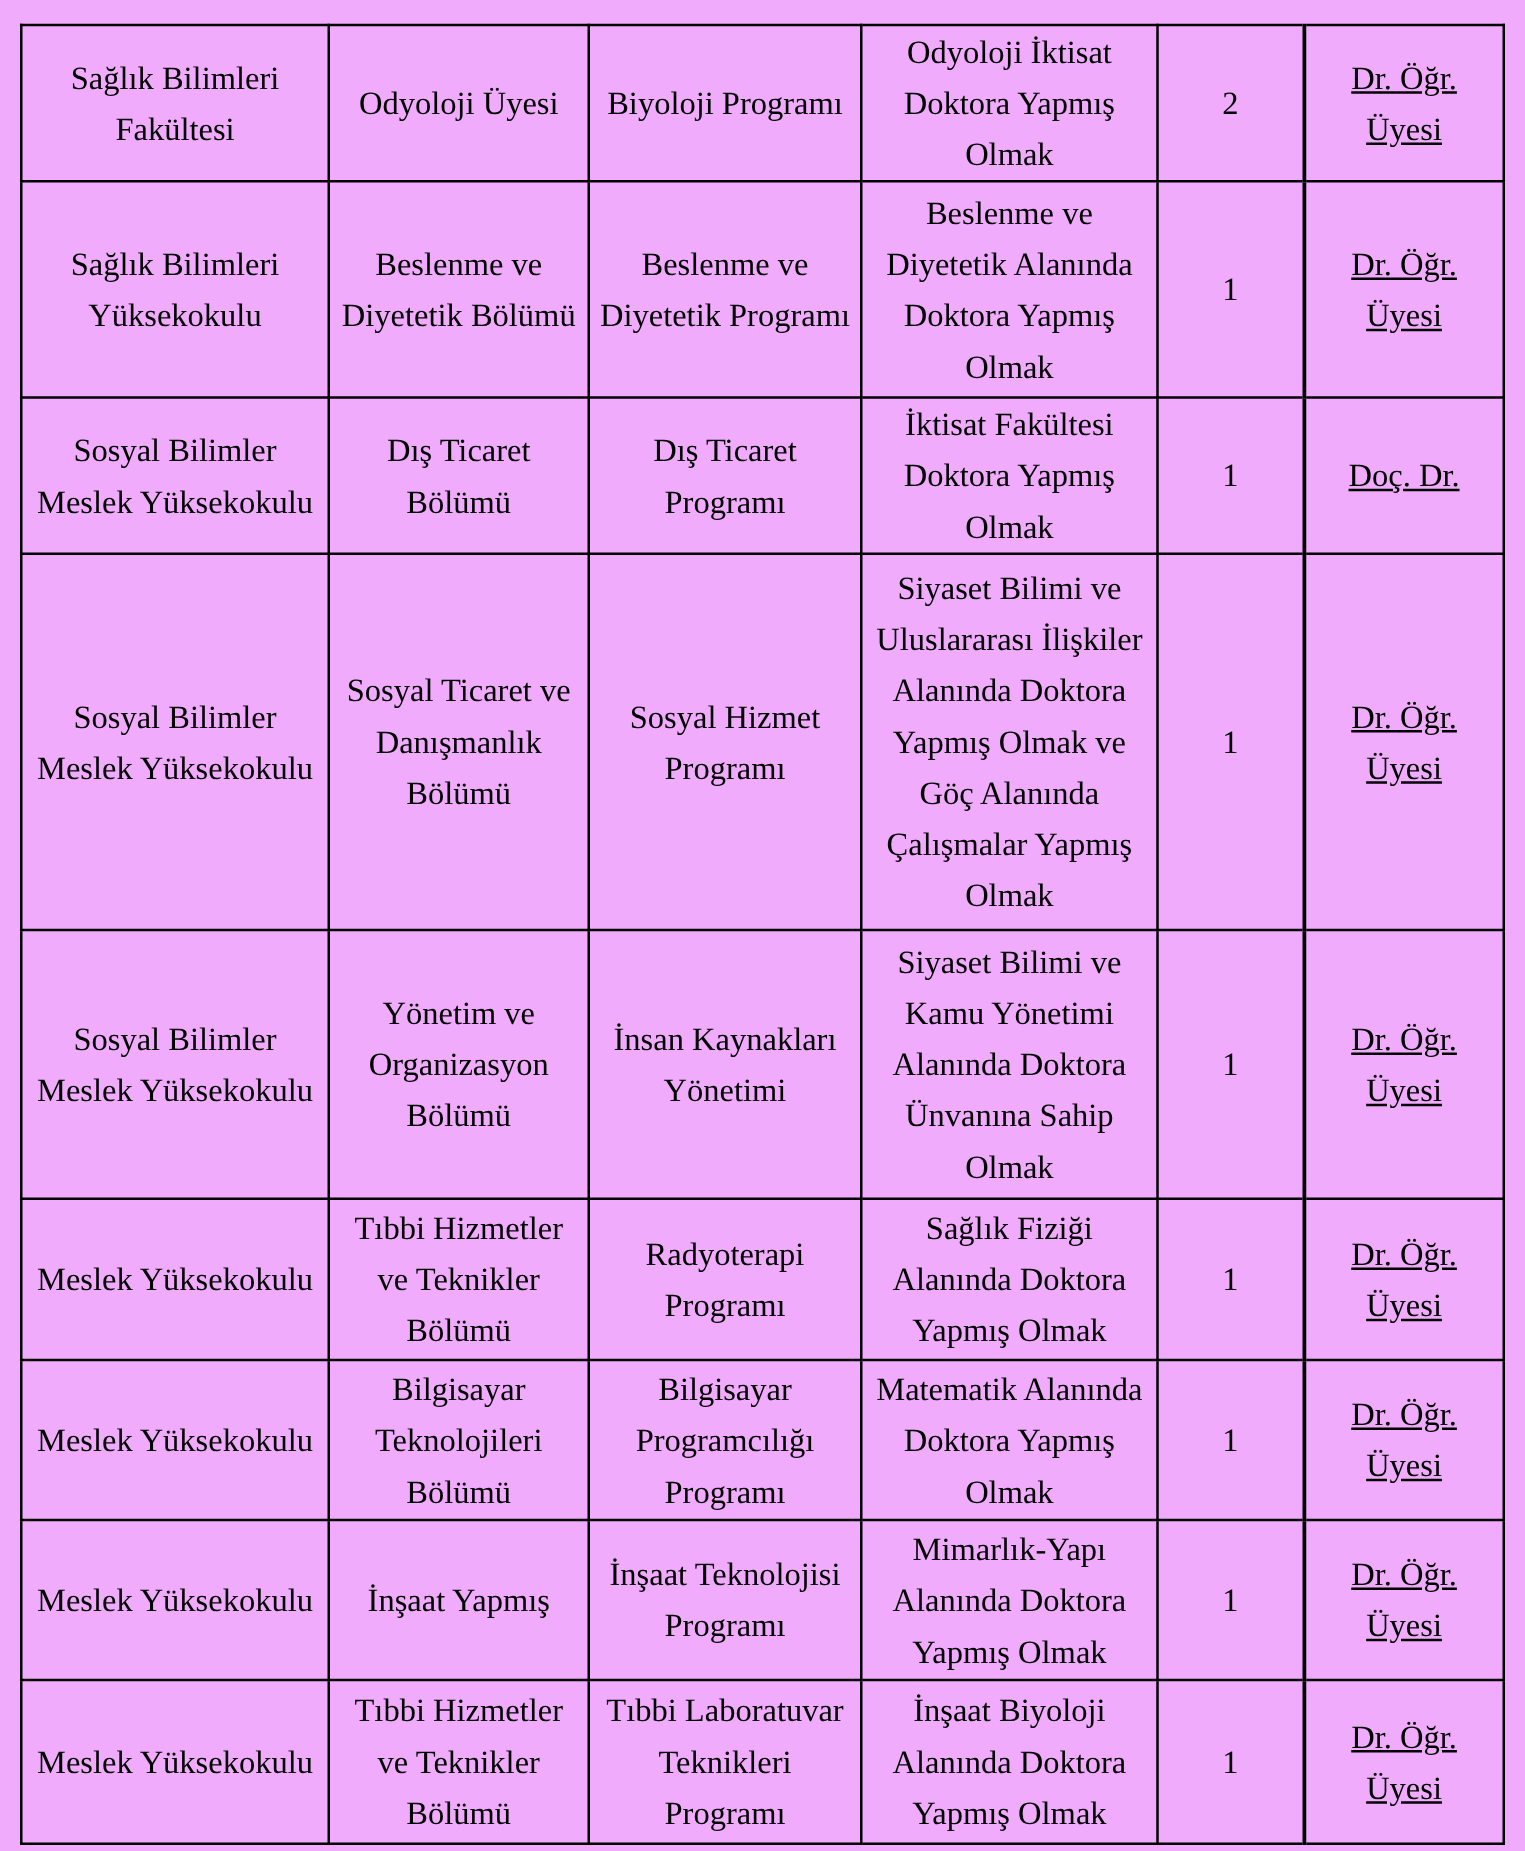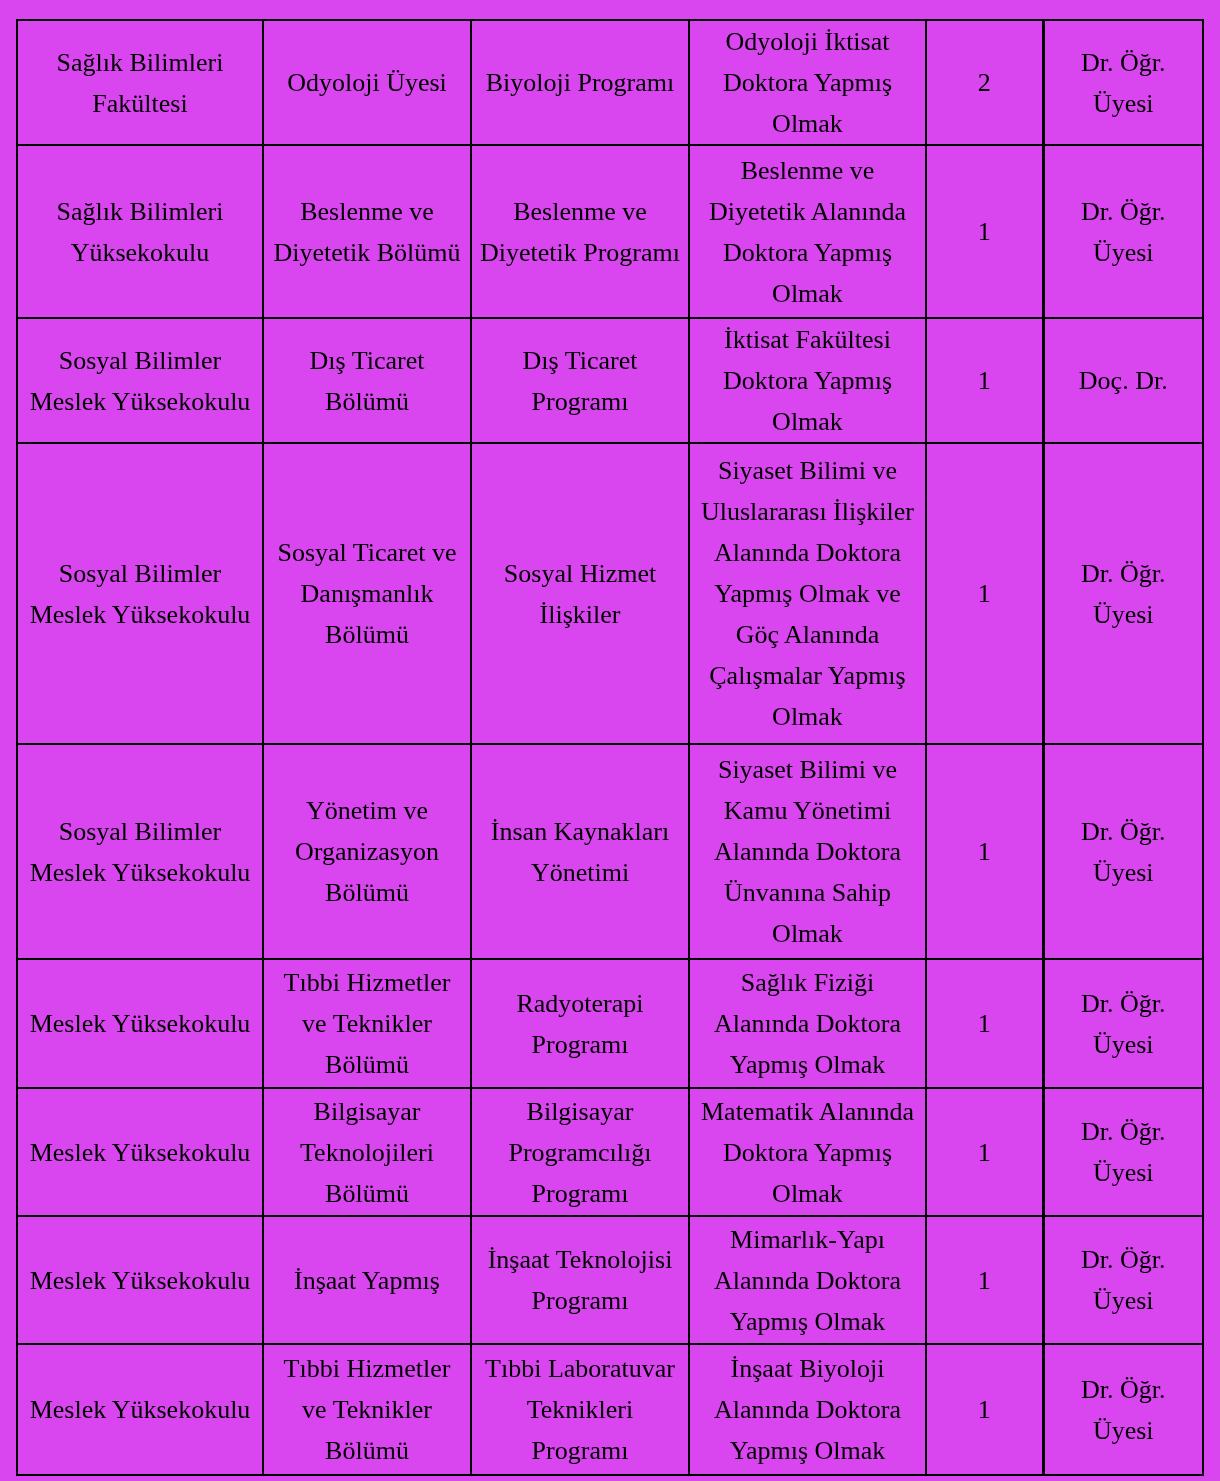--- a/index.html
+++ b/index.html
@@ -1,20 +1,20 @@
 <!DOCTYPE html>
 <html><head>
 <meta charset="utf-8">
 <style>
   html, body { margin: 0; padding: 0; }
   .page {
     position: relative;
     width: 1220px;
     height: 1481px;
-    background: #d946ef;
+    background: #f0abfc;
     font-family: "Liberation Serif", "DejaVu Serif", serif;
     color: #000000;
     overflow: hidden;
   }
   table.grid {
     position: absolute;
     left: 16px;
     top: 19px;
     width: 1186px;
     border-collapse: collapse;
@@ -23,21 +23,21 @@
   .grid td {
     border: 2px solid #000000;
     text-align: center;
     vertical-align: middle;
     font-size: 26px;
     line-height: 41px;
     white-space: pre-line;
     padding: 0 2px;
     overflow: hidden;
   }
-  .grid td.col-title { border-left-width: 3px; }
+  .grid td.col-title { border-left-width: 3px; text-decoration: underline; }
 </style>
 </head>
 <body>
 
 <div class="page">
   <table class="grid">
     <colgroup>
       <col style="width:246px">
         <col style="width:208px">
         <col style="width:218px">
@@ -86,21 +86,21 @@
         <td>1</td>
         <td class="col-title">Doç. Dr.</td>
       </tr>
       <tr style="height:301px">
         <td>Sosyal Bilimler
 Meslek Yüksekokulu</td>
         <td>Sosyal Ticaret ve
 Danışmanlık
 Bölümü</td>
         <td>Sosyal Hizmet
-İlişkiler</td>
+Programı</td>
         <td>Siyaset Bilimi ve
 Uluslararası İlişkiler
 Alanında Doktora
 Yapmış Olmak ve
 Göç Alanında
 Çalışmalar Yapmış
 Olmak</td>
         <td>1</td>
         <td class="col-title">Dr. Öğr.
 Üyesi</td>

